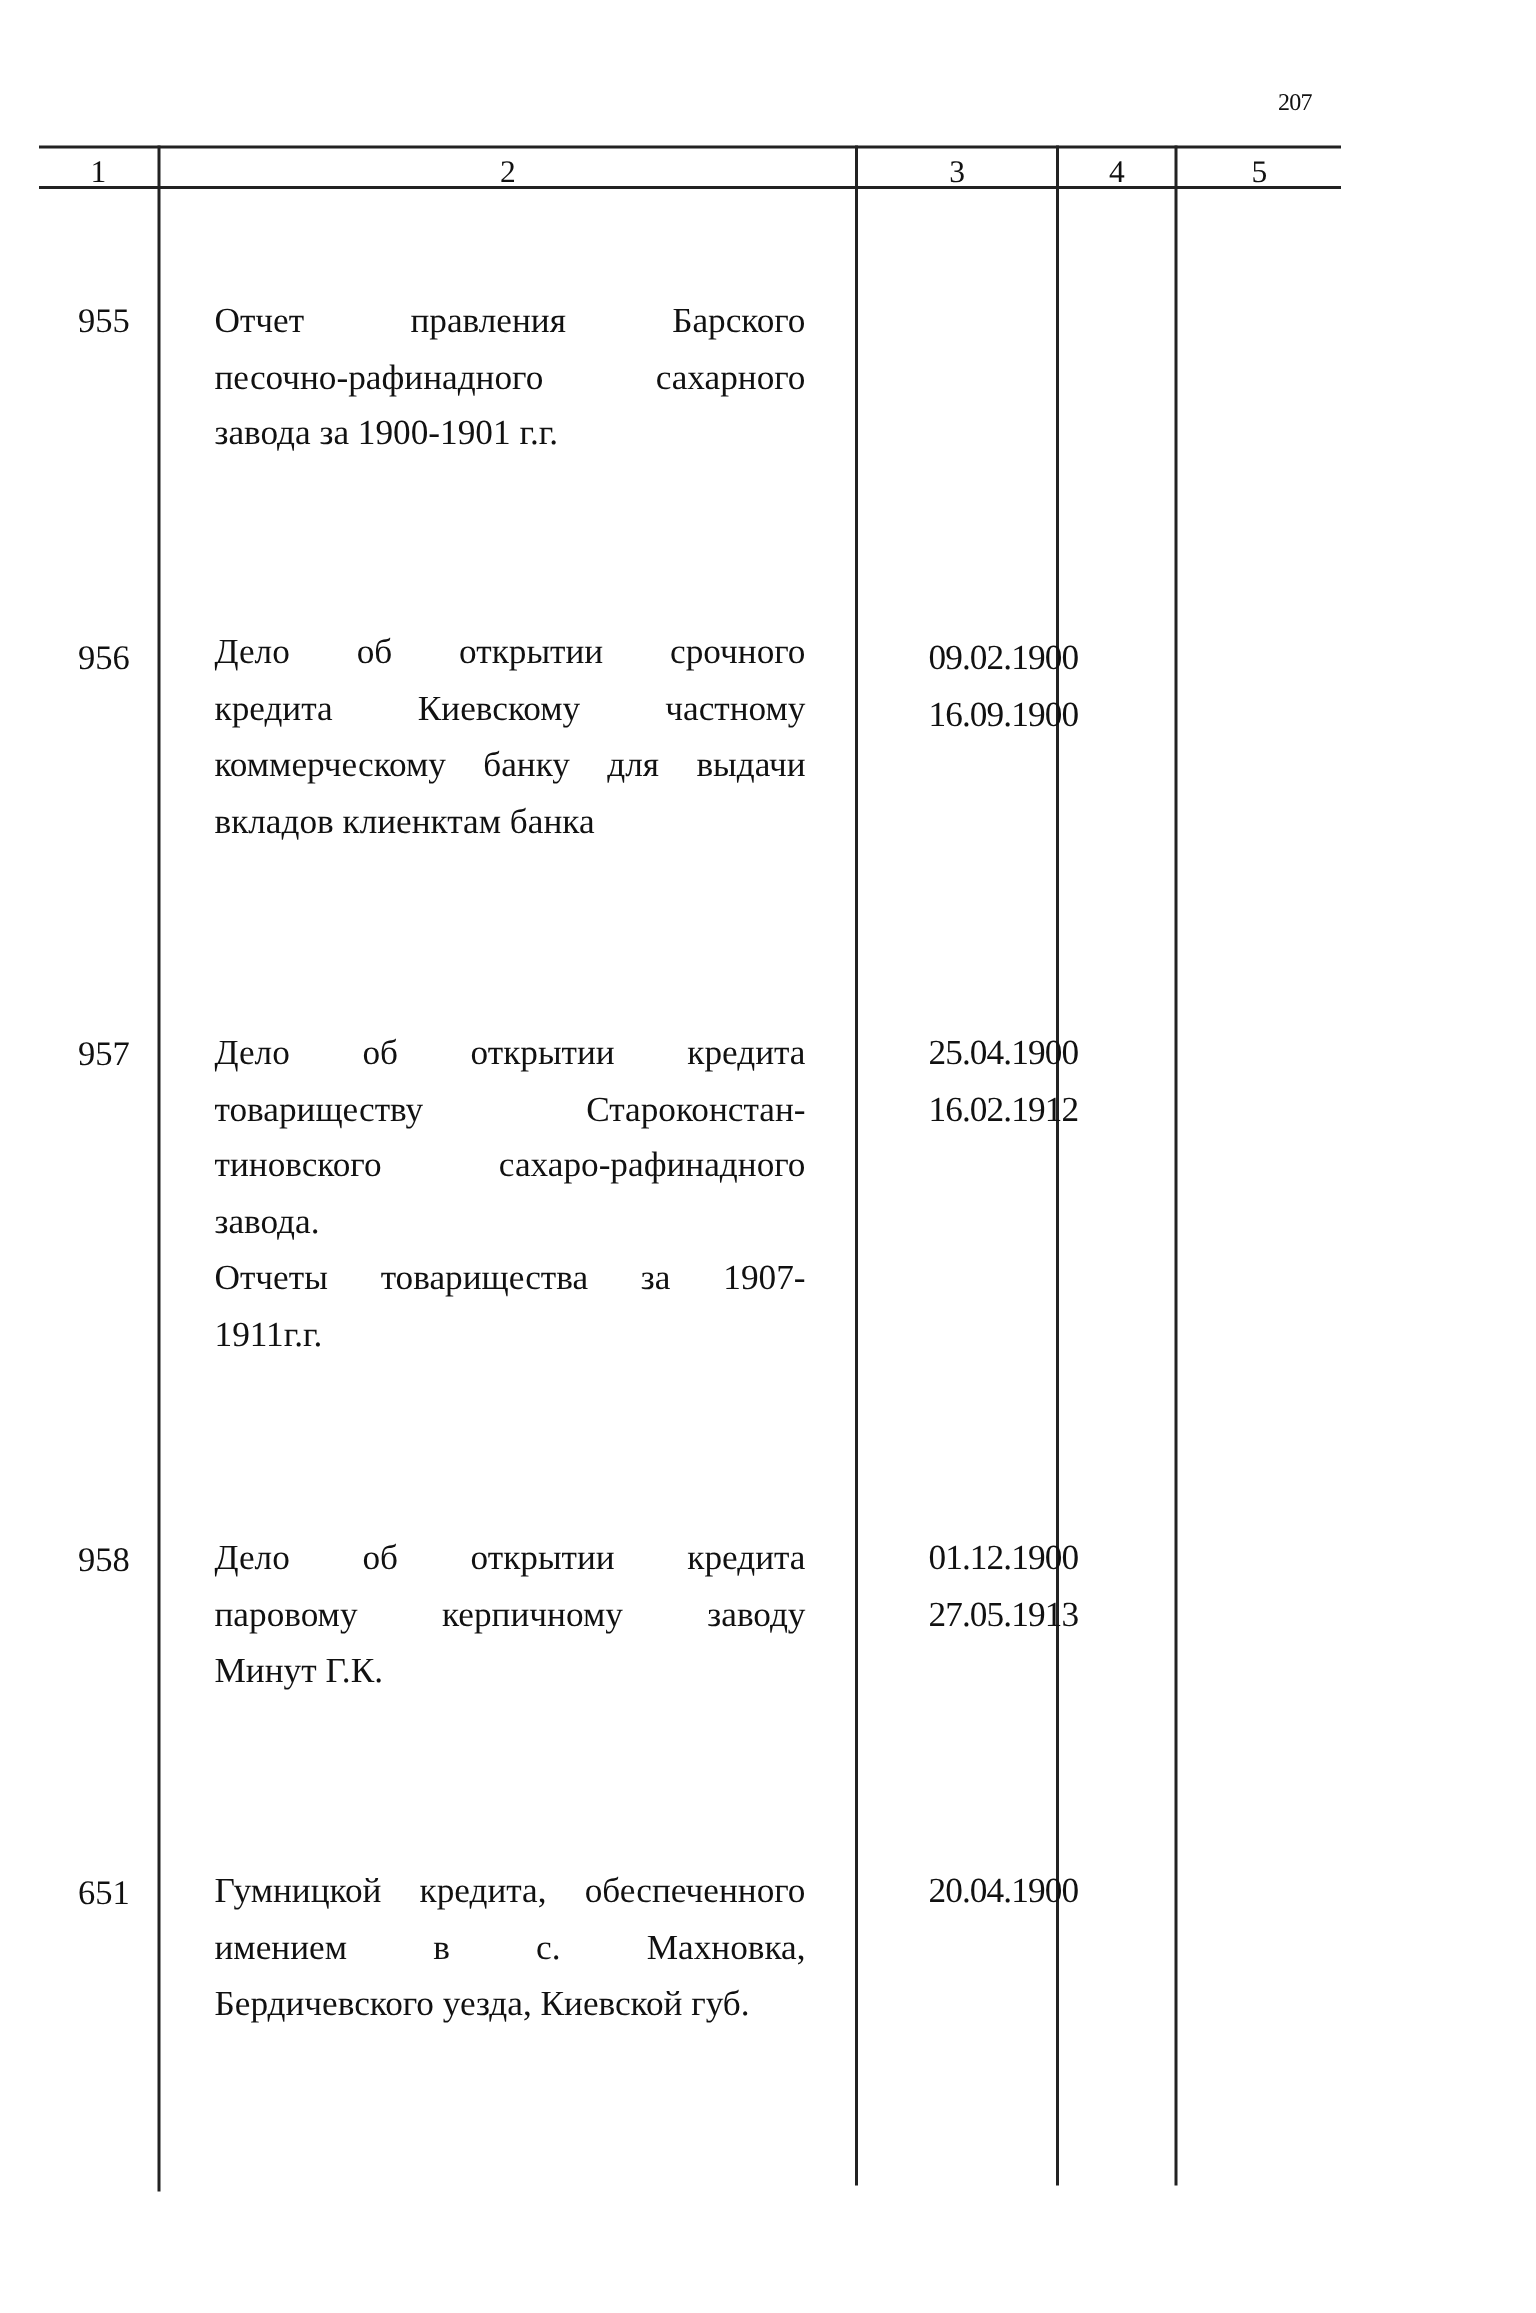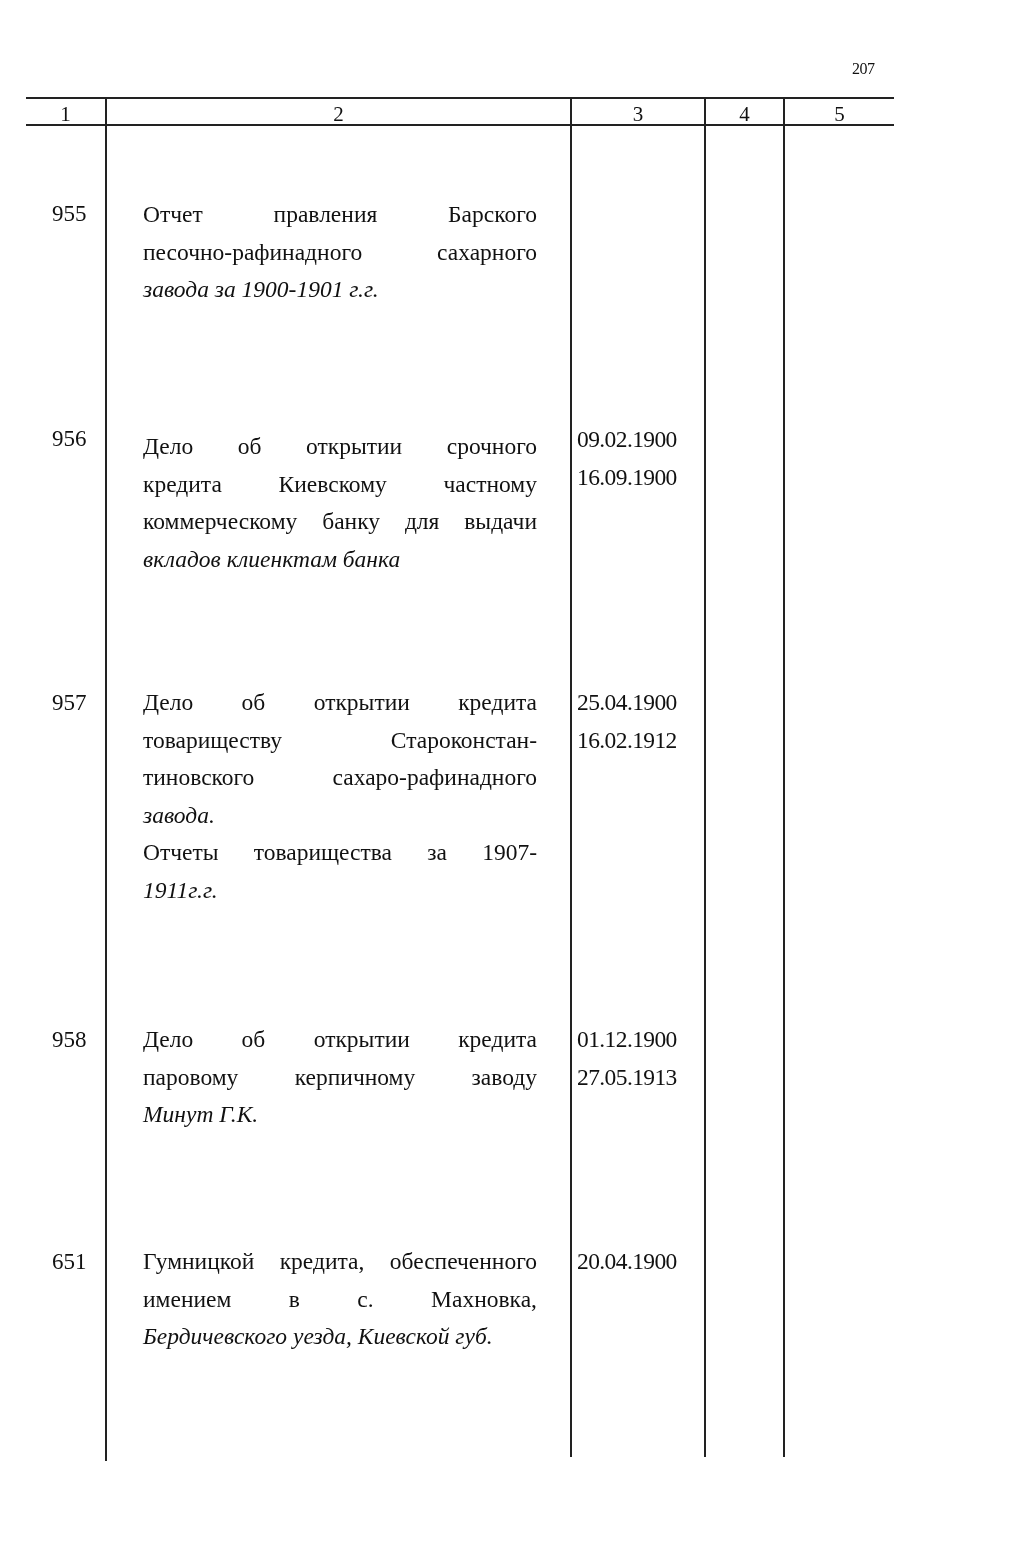--- a/index.html
+++ b/index.html
@@ -12,23 +12,23 @@
   }
   .hline { position: absolute; background: #222; height: 2px; }
   .vline { position: absolute; background: #222; width: 2px; }
   .hdr { position: absolute; top: 102px; font-size: 21px; text-align: center; }
   .num { position: absolute; font-size: 23px; left: 52px; }
   .desc {
     position: absolute; left: 143px; width: 394px; font-size: 23.5px;
     line-height: 37.5px; text-align: justify; text-align-last: left;
   }
   .desc .line { display: block; text-align: justify; text-align-last: justify; white-space: nowrap; }
-  .desc .line.last { text-align-last: left; font-style: italic; }
+  .desc .line.last { text-align-last: left; }
   .dates { position: absolute; left: 577px; font-size: 23.5px; line-height: 37.5px; letter-spacing: -0.6px; }
-  .dates span { display: block; }
+  .dates span { display: block; margin-left: 42px; }
 </style>
 </head>
 <body>
 
 <div class="page-number">207</div>
 
 <div class="hline" style="left:26px; top:97px; width:868px;"></div>
 <div class="hline" style="left:26px; top:124px; width:868px;"></div>
 
 <div class="vline" style="left:105px; top:97px; height:1364px;"></div>
@@ -46,21 +46,21 @@
   <div class="num" style="top:201px;">955</div>
   <div class="desc" style="top:196px;">
     <span class="line">Отчет правления Барского</span>
     <span class="line">песочно-рафинадного сахарного</span>
     <span class="line last">завода за 1900-1901 г.г.</span>
   </div>
 </div>
 
 <div>
   <div class="num" style="top:426px;">956</div>
-  <div class="desc" style="top:428px;">
+  <div class="desc" style="top:417px;">
     <span class="line">Дело об открытии срочного</span>
     <span class="line">кредита Киевскому частному</span>
     <span class="line">коммерческому банку для выдачи</span>
     <span class="line last">вкладов клиенктам банка</span>
   </div>
   <div class="dates" style="top:421px;">
     <span>09.02.1900</span>
     <span>16.09.1900</span>
   </div>
 </div>

